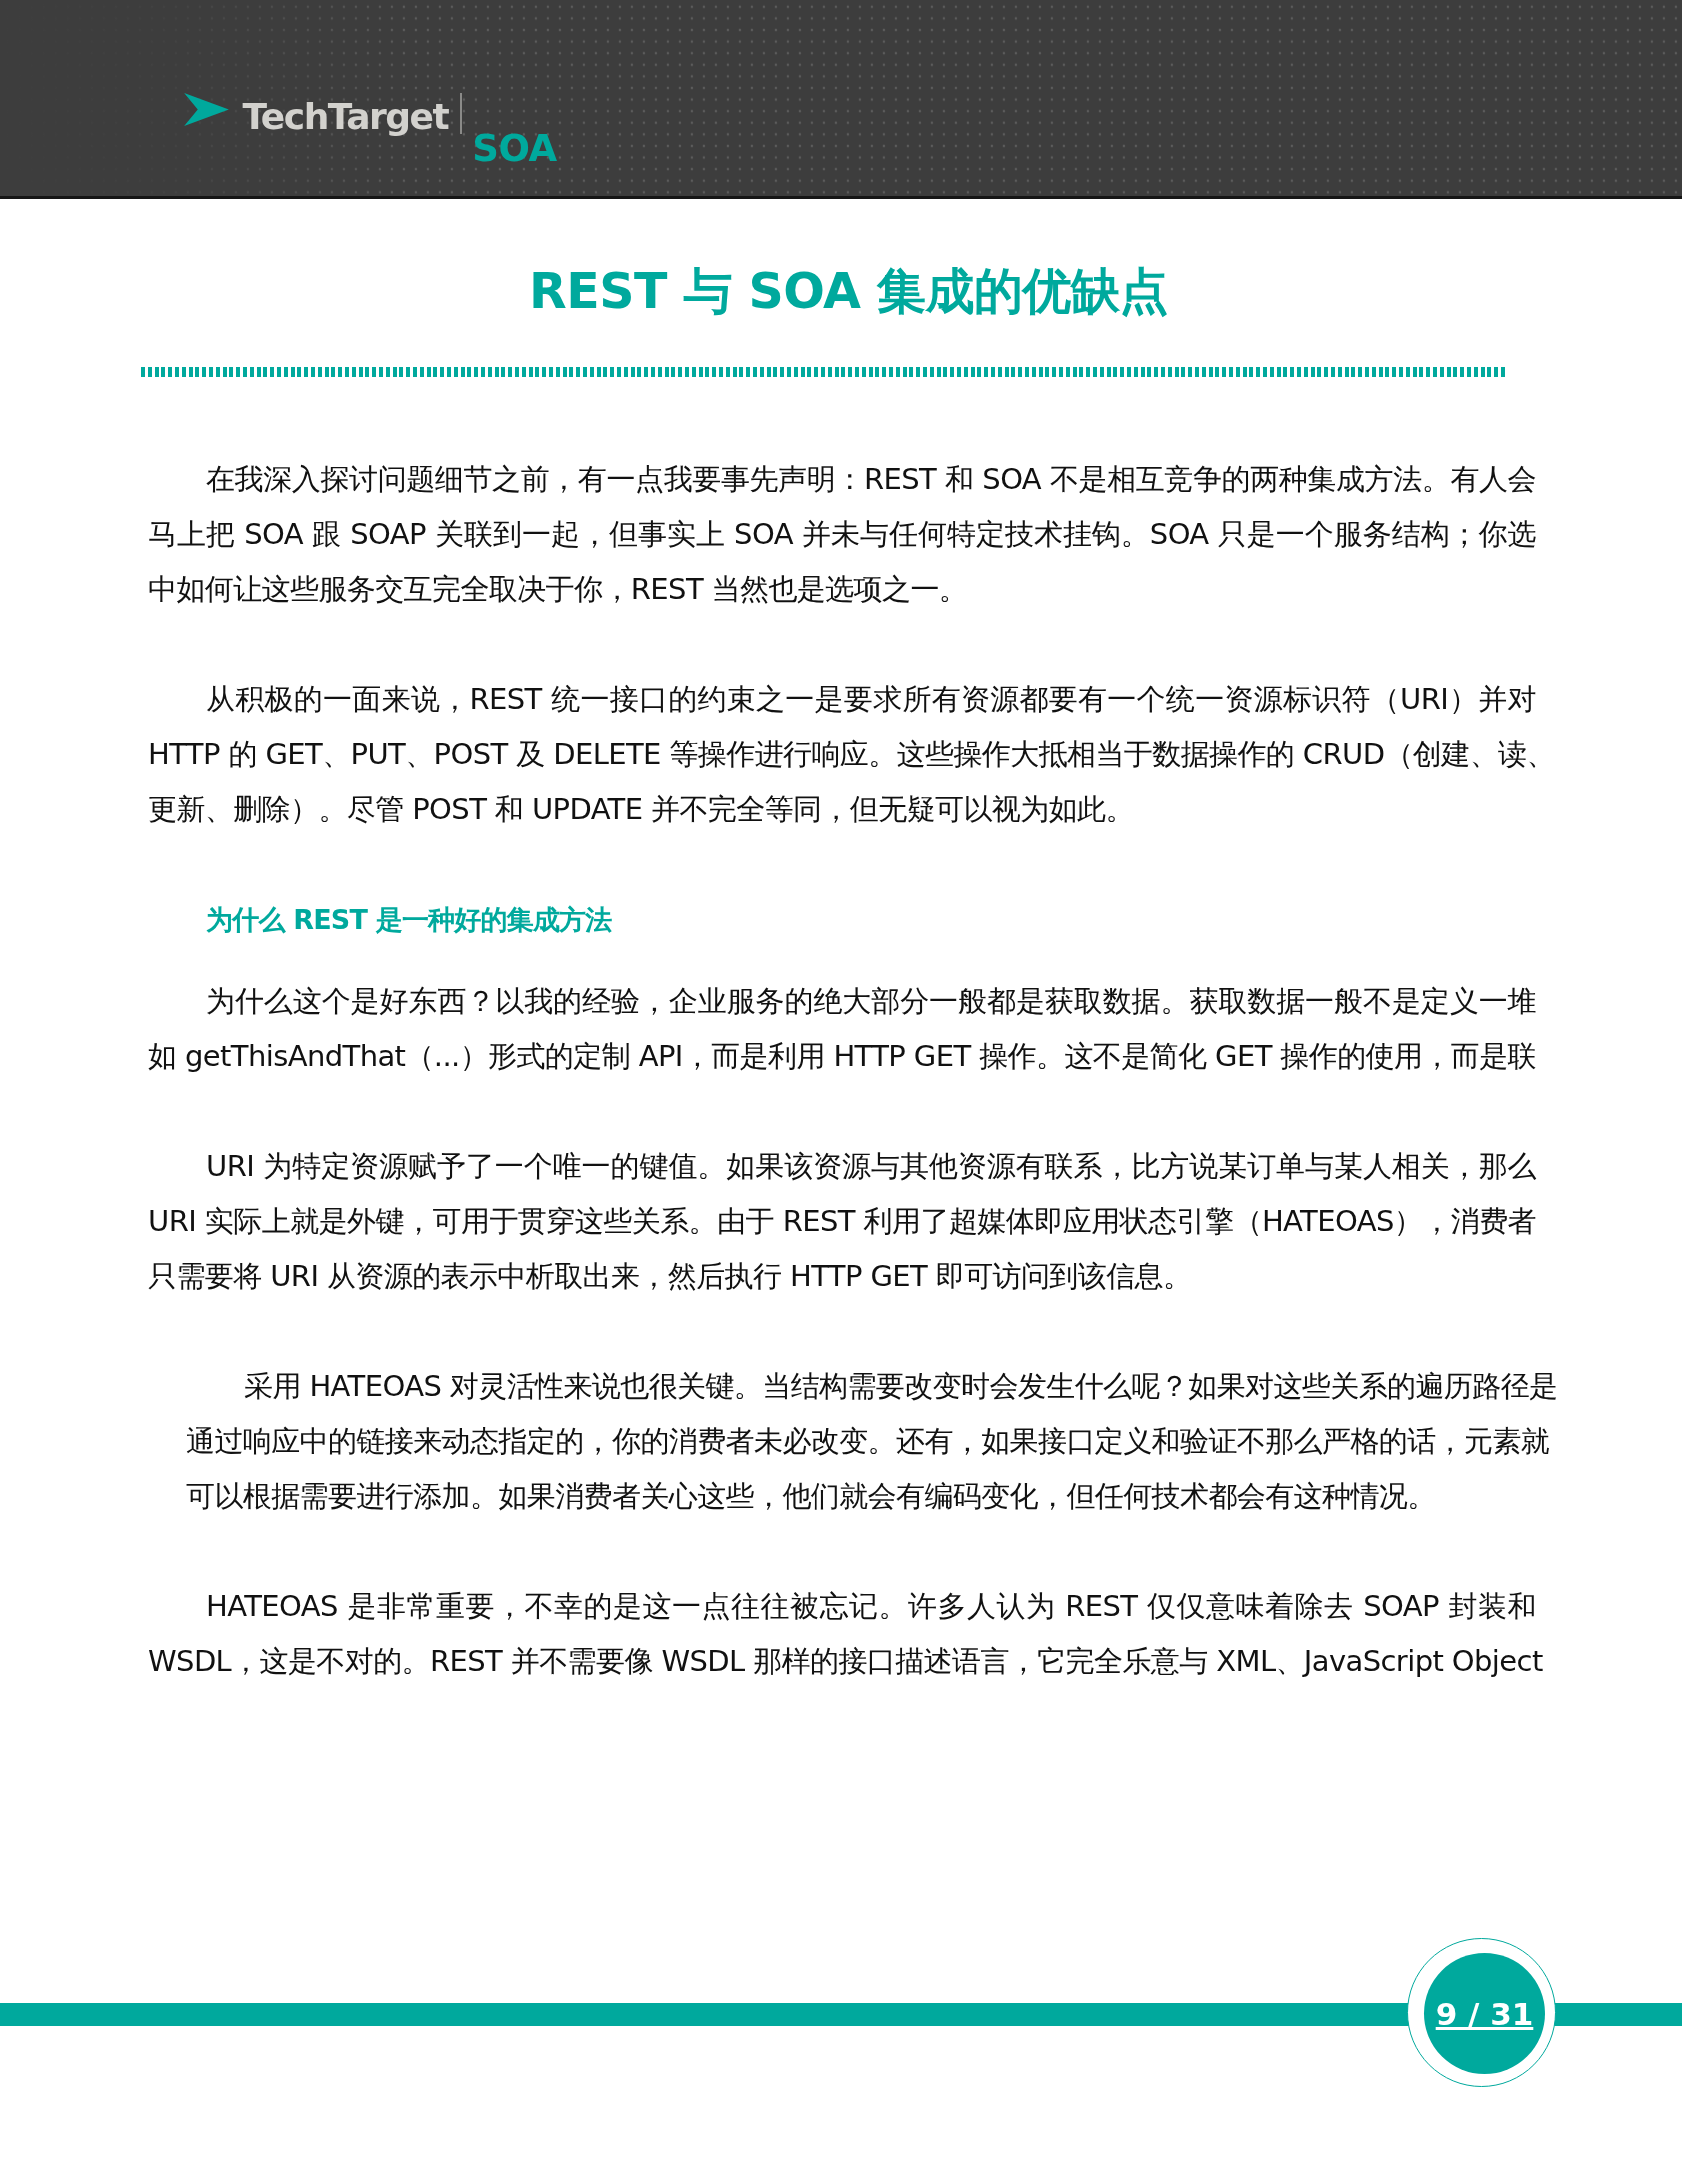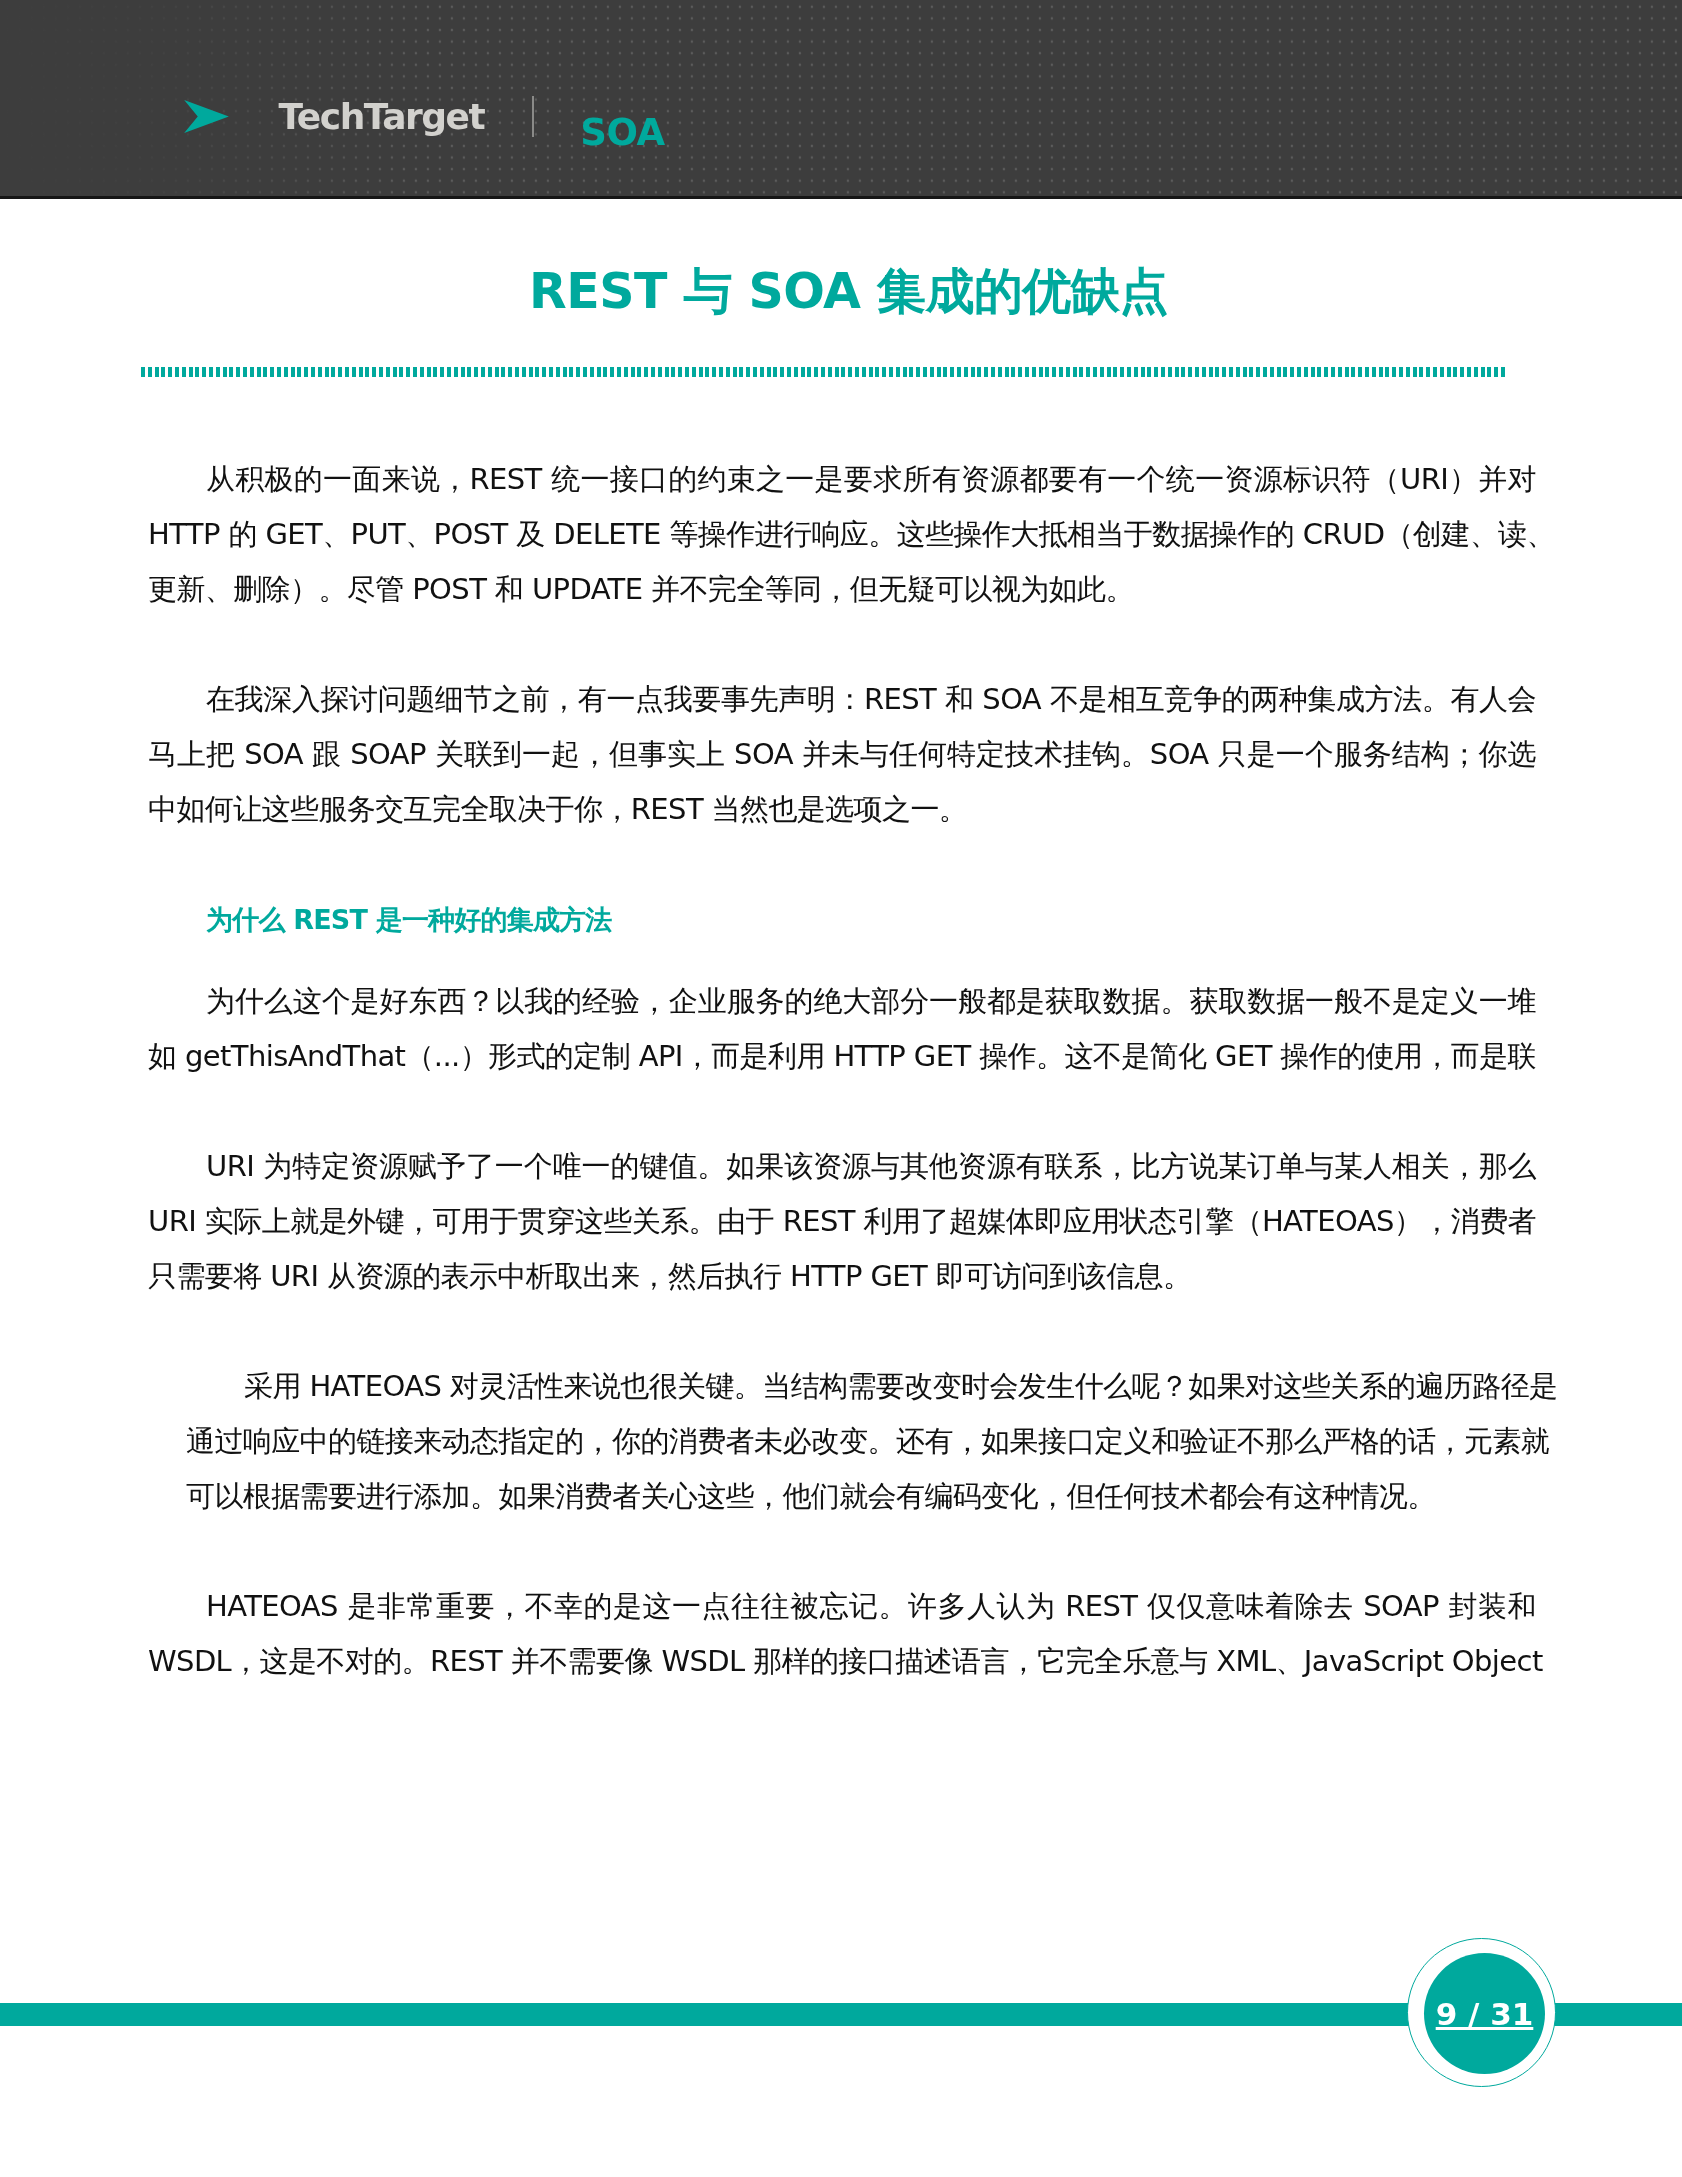--- a/index.html
+++ b/index.html
@@ -30,22 +30,20 @@
       left: 0; top: 0;
       width: 408px; height: 196px;
       background: linear-gradient(to right, #3d3d3d 0%, rgba(61,61,61,0.85) 40%, rgba(61,61,61,0) 100%);
     }
     .logo {
       position: absolute;
       left: 184px;
       top: 93px;
       height: 47px;
       display: flex;
-      align-items: center;
-      gap: 36px;
     }
     .logo-arrow {
       width: 45px;
       height: 33px;
       margin-right: 13.6px;
     }
     .logo-brand {
       color: #d2d1cd;
       font-family: "DejaVu Sans", sans-serif;
       font-weight: bold;
@@ -178,29 +176,29 @@
     <span class="logo-product">SOA</span>
   </div>
 </div>
 
 <h1 class="page-title" style="margin:7px;text-align:center;">REST 与 SOA 集成的优缺点</h1>
 <div class="title-rule"></div>
 
 <div class="content">
 
   <p class="para" style="text-indent:0;">
+    <span class="para-line first">在我深入探讨问题细节之前，有一点我要事先声明：REST 和 SOA 不是相互竞争的两种集成方法。有人会</span>
+    <span class="para-line">马上把 SOA 跟 SOAP 关联到一起，但事实上 SOA 并未与任何特定技术挂钩。SOA 只是一个服务结构；你选</span>
+    <span class="para-line last">中如何让这些服务交互完全取决于你，REST 当然也是选项之一。</span>
+  </p>
+
+  <p class="para" style="text-indent:0;">
     <span class="para-line first">从积极的一面来说，REST 统一接口的约束之一是要求所有资源都要有一个统一资源标识符（URI）并对</span>
     <span class="para-line">HTTP 的 GET、PUT、POST 及 DELETE 等操作进行响应。这些操作大抵相当于数据操作的 CRUD（创建、读、</span>
     <span class="para-line last">更新、删除）。尽管 POST 和 UPDATE 并不完全等同，但无疑可以视为如此。</span>
-  </p>
-
-  <p class="para" style="text-indent:0;">
-    <span class="para-line first">在我深入探讨问题细节之前，有一点我要事先声明：REST 和 SOA 不是相互竞争的两种集成方法。有人会</span>
-    <span class="para-line">马上把 SOA 跟 SOAP 关联到一起，但事实上 SOA 并未与任何特定技术挂钩。SOA 只是一个服务结构；你选</span>
-    <span class="para-line last">中如何让这些服务交互完全取决于你，REST 当然也是选项之一。</span>
   </p>
 
   <h2 class="subheading">为什么 REST 是一种好的集成方法</h2>
 
   <p class="para" style="text-indent:0;">
     <span class="para-line first">为什么这个是好东西？以我的经验，企业服务的绝大部分一般都是获取数据。获取数据一般不是定义一堆</span>
     <span class="para-line">如 getThisAndThat（...）形式的定制 API，而是利用 HTTP GET 操作。这不是简化 GET 操作的使用，而是联</span>
   </p>
 
   <p class="para" style="text-indent:0;">

